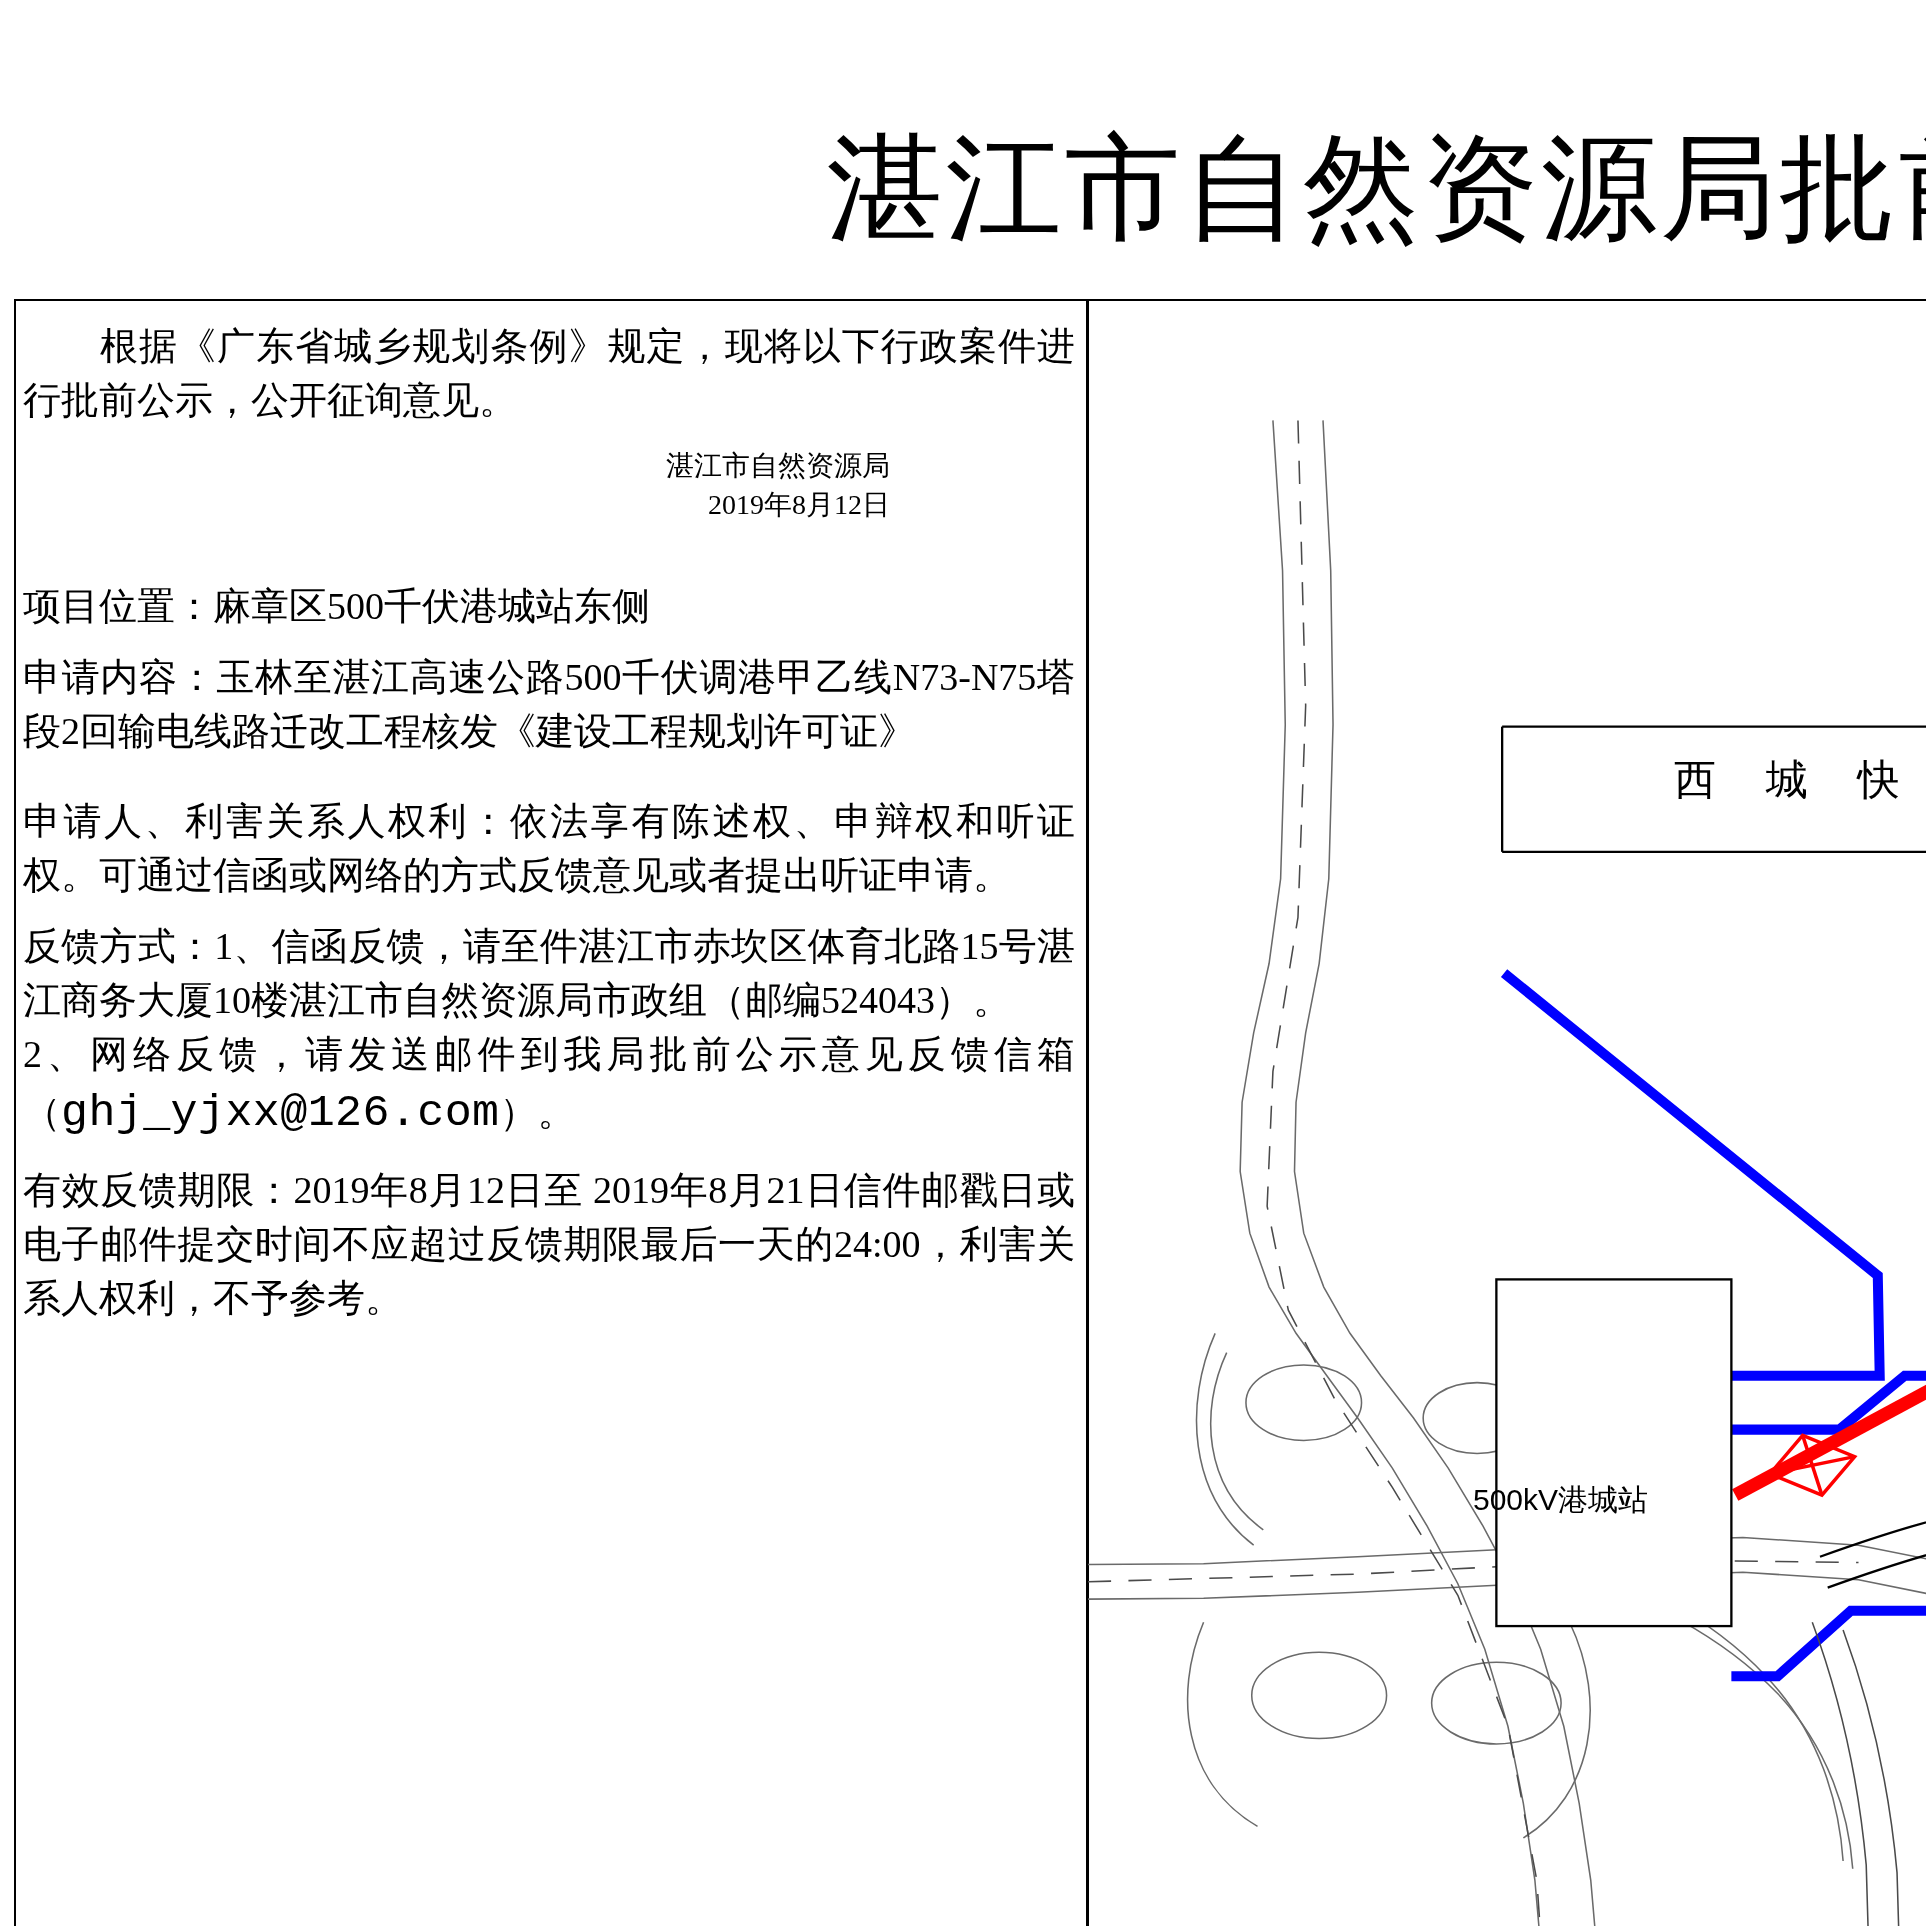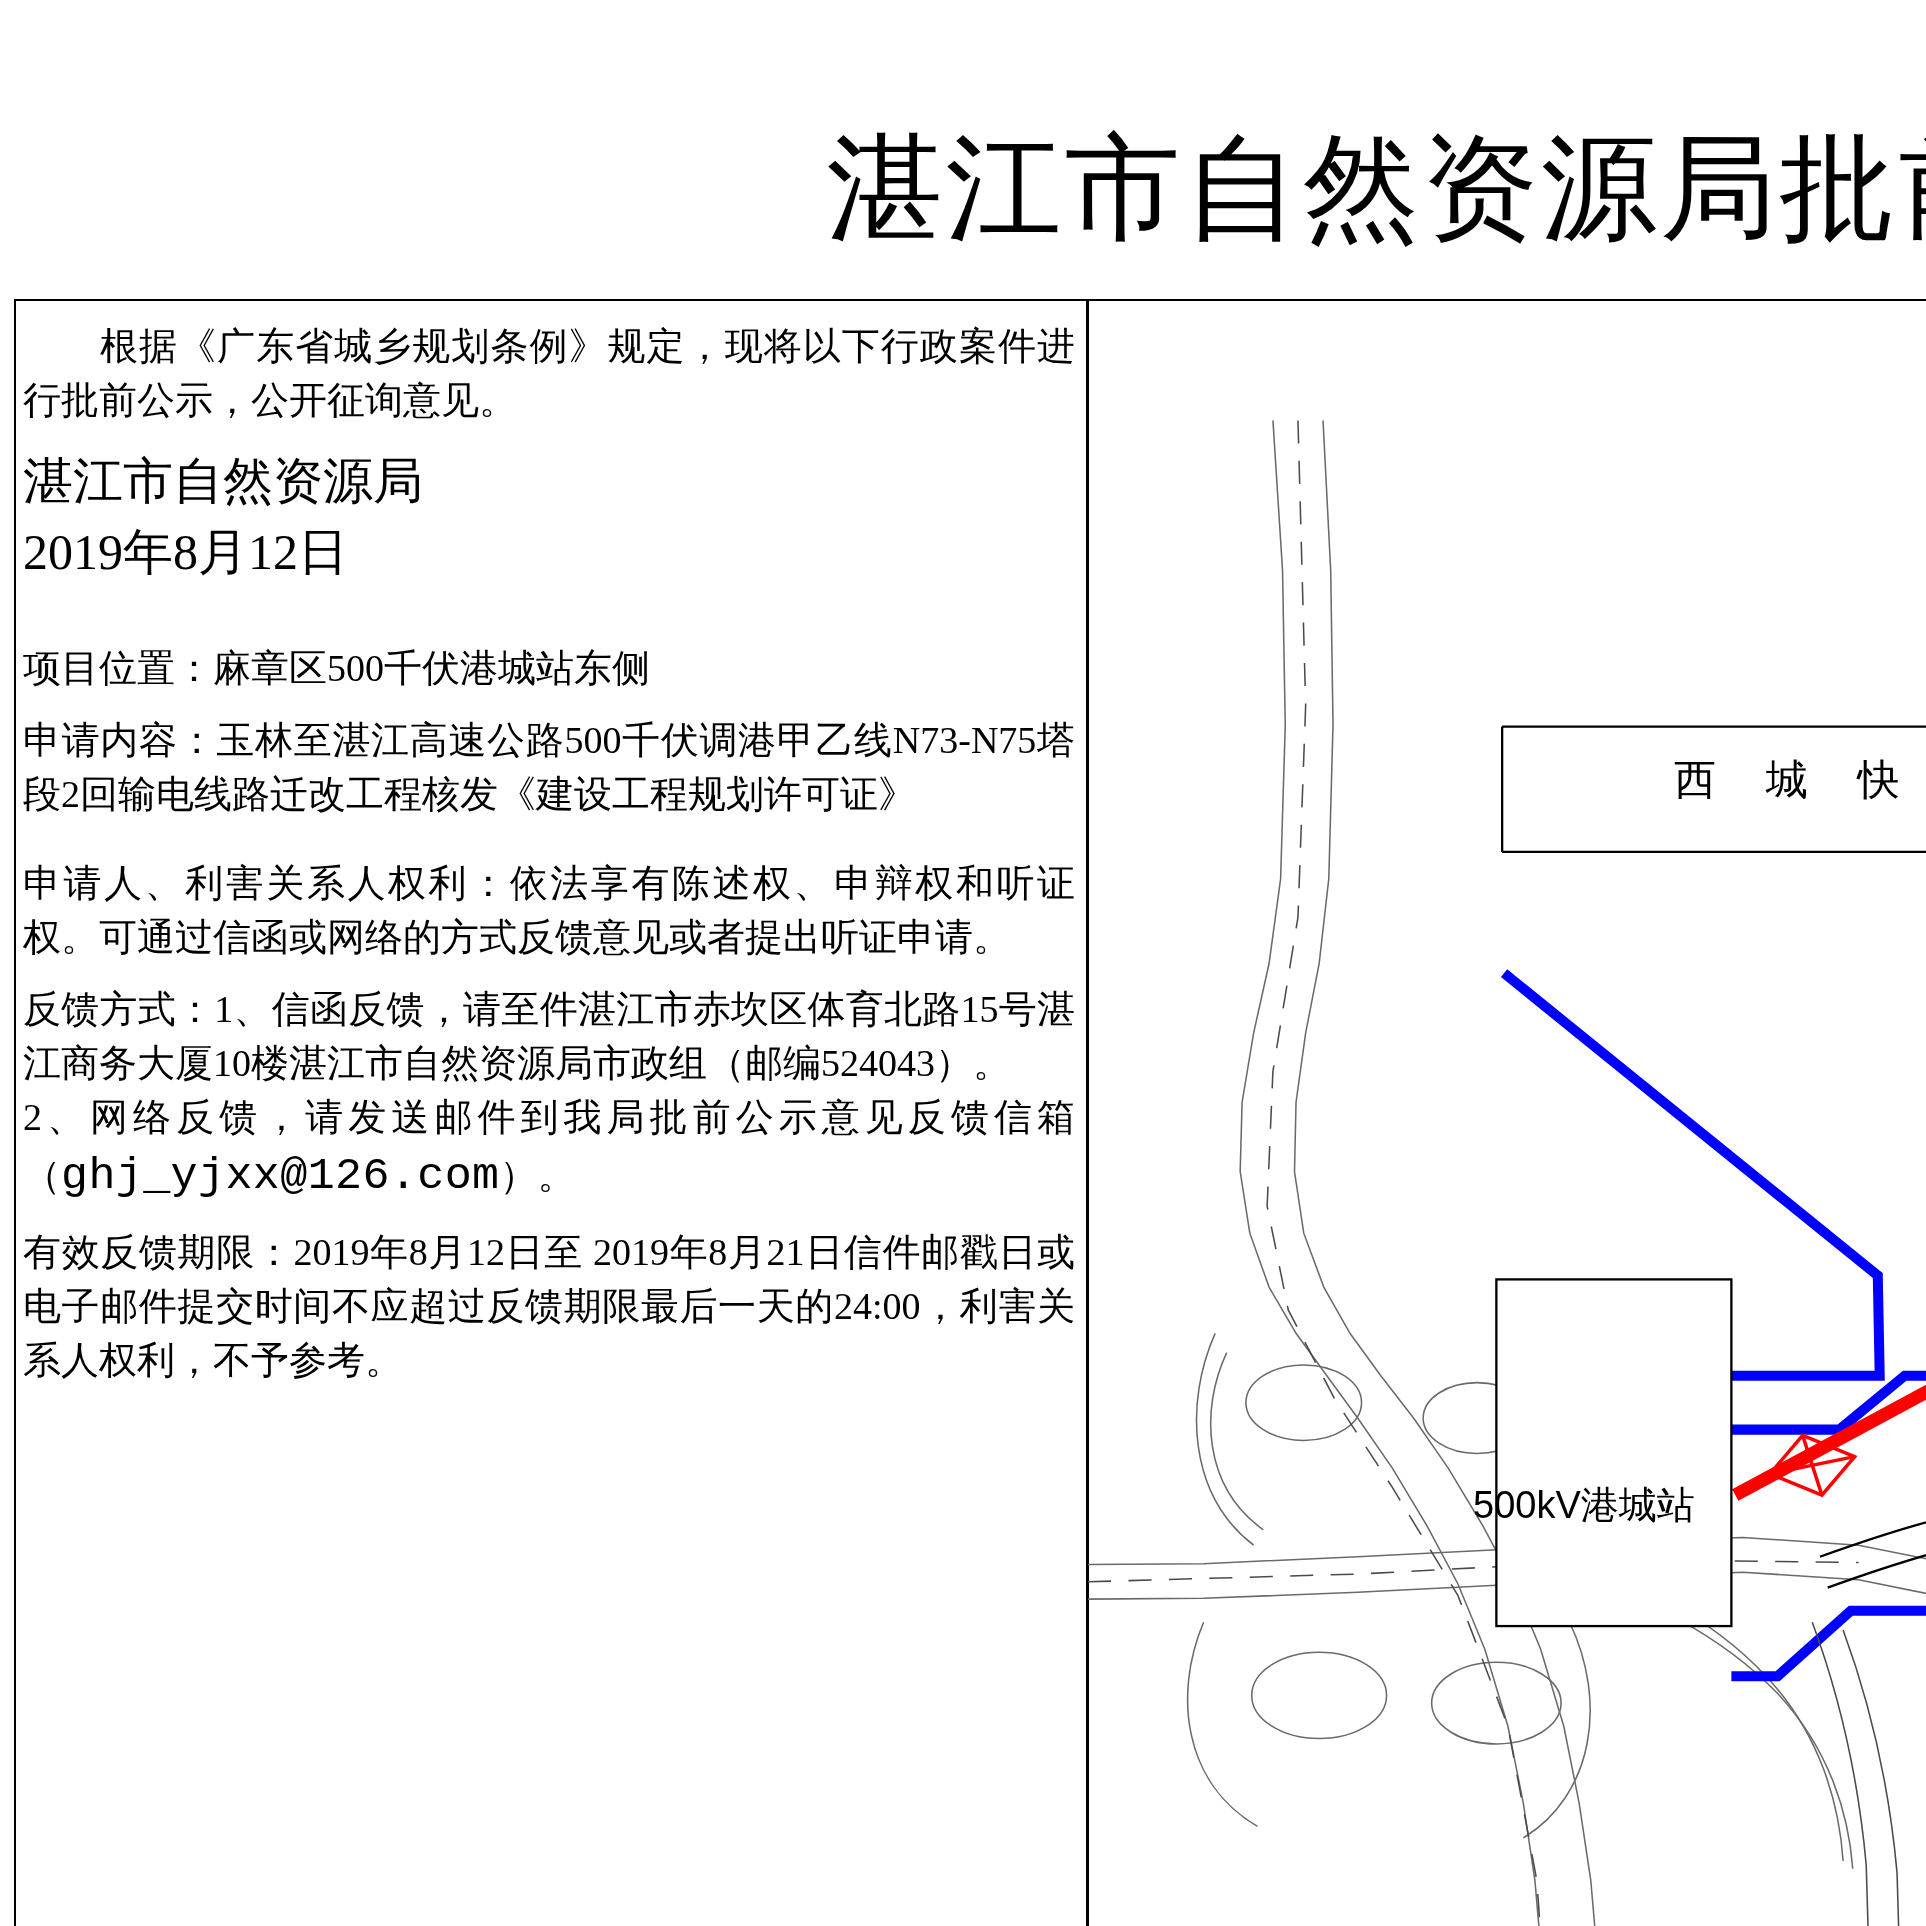--- a/index.html
+++ b/index.html
@@ -72,22 +72,23 @@
     text-align: justify;
     margin: 0 0 0 0;
     font-family: "Liberation Serif", "DejaVu Serif", serif;
   }
   .para.indent {
     text-indent: 77px;
   }
   .gap-s { height: 17.7px; }
   .gap-m { height: 37px; }
   .right-block {
-    font-size: 50px;
+    font-size: 28px;
     line-height: 1.42;
+    text-align: right;
     padding-right: 185px;
     font-family: "Liberation Serif", "DejaVu Serif", serif;
   }
   .mono {
     font-family: "Liberation Mono", "DejaVu Sans Mono", monospace;
     font-size: 45px;
     letter-spacing: 0.4px;
   }
 
   
@@ -288,17 +289,17 @@
         <polygon points="0,0 -52,30 -58,-2" fill="#000000"></polygon>
         <polygon points="0,0 -58,-2 -52,-32" fill="#000000"></polygon>
         <polygon points="0,0 -52,-32 -42,-62" fill="#ffffff" stroke="#000000" stroke-width="3"></polygon>
         <polygon points="0,0 -42,-62 -20,-100" fill="#000000"></polygon>
         <polygon points="0,0 -20,-100 4,-120" fill="#ffffff" stroke="#000000" stroke-width="3"></polygon>
       </g>
     </svg>
 
     <div class="maplabel" style="left:586px; top:451px; font-size:42px; letter-spacing:3.9px;">西　城　快　线</div>
 
-    <div class="maplabel" style="left:385px; top:1179px; font-size:38px;">500kV港城站</div>
+    <div class="maplabel" style="left:385px; top:1179px; font-size:30px;">500kV港城站</div>
 
   </div>
 </div>
 
 
 </body></html>

